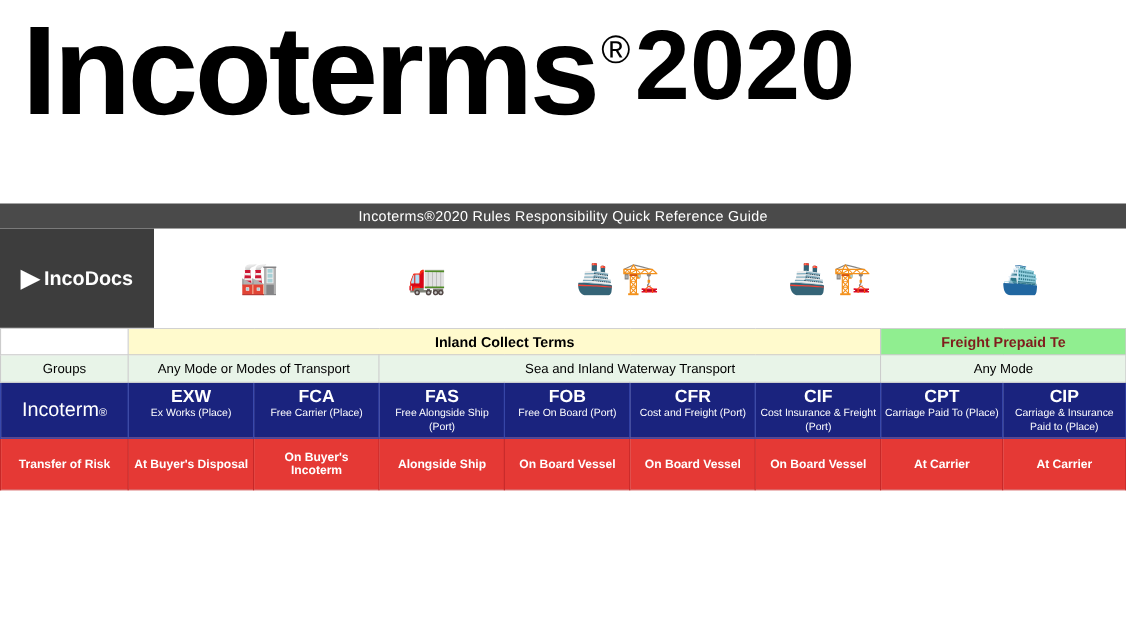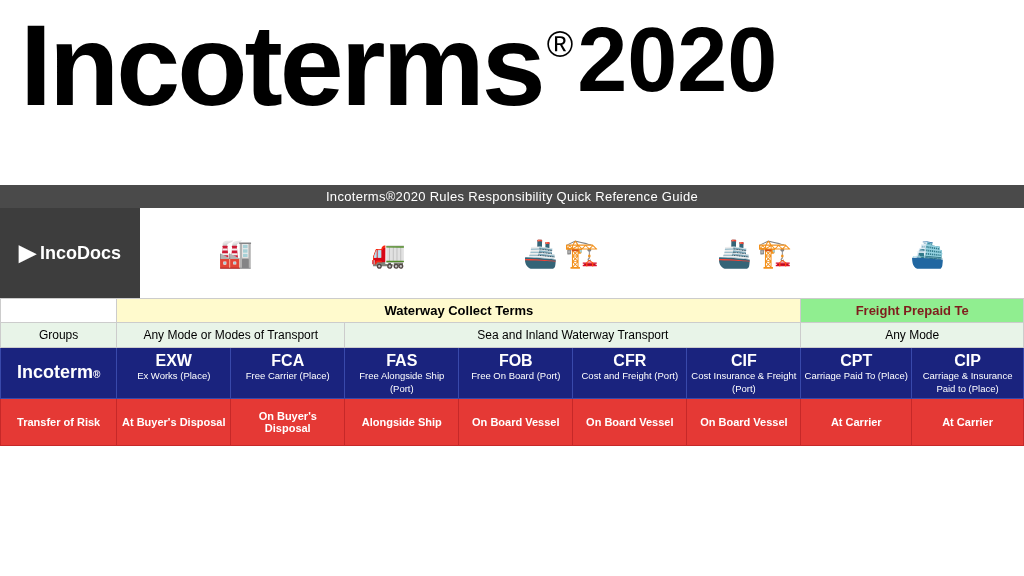--- a/index.html
+++ b/index.html
@@ -158,21 +158,21 @@
       border: 1px solid #3949ab;
       font-size: 11px;
       vertical-align: top;
     }
     .incoterm-label-cell {
       background: #1a237e !important;
       vertical-align: middle !important;
     }
     .incoterm-brand {
       font-size: 18px;
-      font-weight: 700;
+      font-weight: 400;
       line-height: 1.1;
     }
     .incoterm-reg {
       font-size: 10px;
     }
     .term-code {
       font-size: 16px;
       font-weight: 900;
       display: block;
       line-height: 1.2;
@@ -270,21 +270,21 @@
       <col class="c4">
         <col class="c5">
         <col class="c6">
         <col class="c7">
         <col class="c8">
     </colgroup>
 
     <tbody>
         <tr class="freight-row">
       <td class="freight-empty"></td>
-      <td colspan="6" class="freight-collect">Waterway Collect Terms</td>
+      <td colspan="6" class="freight-collect">Inland Collect Terms</td>
       <td colspan="2" class="freight-prepaid">Freight Prepaid Te</td>
     </tr>
 
     <tr class="groups-row">
       <td class="groups-label">Groups</td>
       <td colspan="2">Any Mode or Modes of Transport</td>
       <td colspan="4">Sea and Inland Waterway Transport</td>
       <td colspan="2">Any Mode</td>
     </tr>
 
@@ -322,21 +322,21 @@
       </td>
       <td>
         <span class="term-code">CIP</span>
         <span class="term-desc">Carriage &amp; Insurance Paid to (Place)</span>
       </td>
     </tr>
 
     <tr class="risk-row">
       <td class="risk-label-cell">Transfer of Risk</td>
       <td>At Buyer's Disposal</td>
-      <td>On Buyer's Disposal</td>
+      <td>On Buyer's Incoterm</td>
       <td>Alongside Ship</td>
       <td>On Board Vessel</td>
       <td>On Board Vessel</td>
       <td>On Board Vessel</td>
       <td>At Carrier</td>
       <td>At Carrier</td>
     </tr>
   </tbody>
     </table>
 </div>

